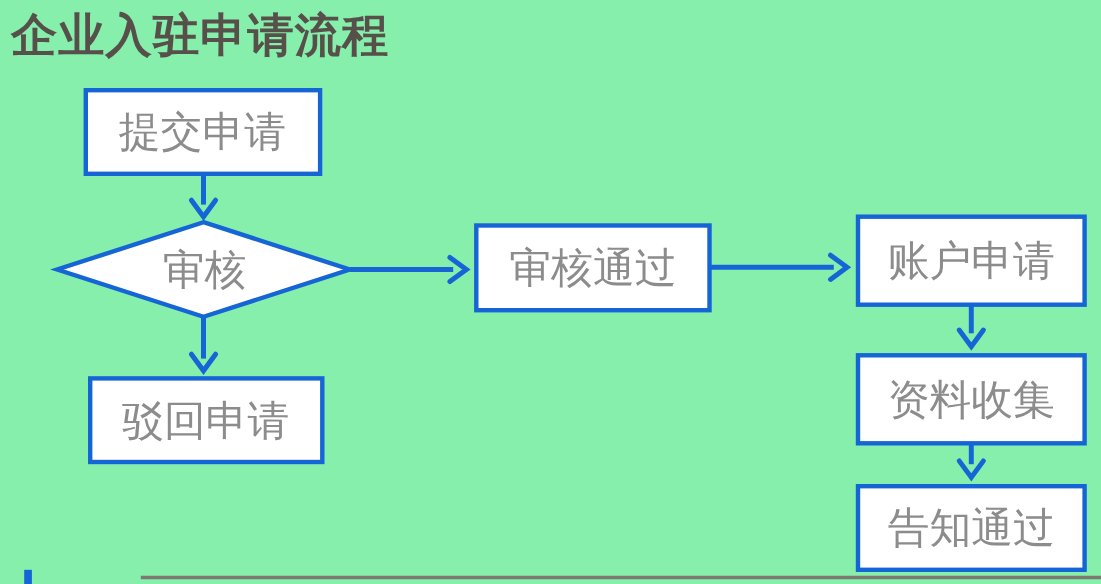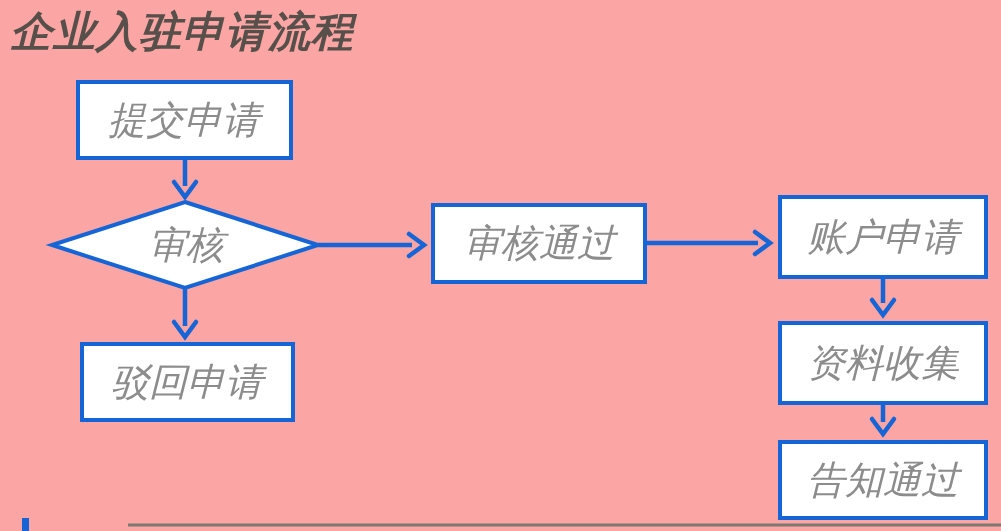--- a/index.html
+++ b/index.html
@@ -6,21 +6,21 @@
     --accent-blue:#1565D6;
     --node-text:#8C8C8C;
     --title-text:#57504A;
     --divider-gray:#7E7970;
   }
   html,body{margin:0;padding:0;background:#ffffff;}
   body{
     width:1001px;height:531px;overflow:hidden;position:relative;
     font-family:"Liberation Sans","DejaVu Sans",sans-serif;
   }
-  .canvas{position:absolute;inset:0;background:#fca5a5;font-style:italic;}
+  .canvas{position:absolute;inset:0;background:#86efac;}
   .page-title{
     position:absolute;left:10px;top:8px;margin:0;
     font-size:42px;line-height:48px;font-weight:bold;
     letter-spacing:1px;color:var(--title-text);
     white-space:nowrap;
   }
   svg.flow{position:absolute;left:0;top:0;}
   .node-shape{fill:#ffffff;stroke:var(--accent-blue);stroke-width:4;}
   .edge-line{stroke:var(--accent-blue);stroke-width:4.5;fill:none;}
   .edge-head{stroke:var(--accent-blue);stroke-width:4.5;fill:none;stroke-linecap:round;stroke-linejoin:miter;}

